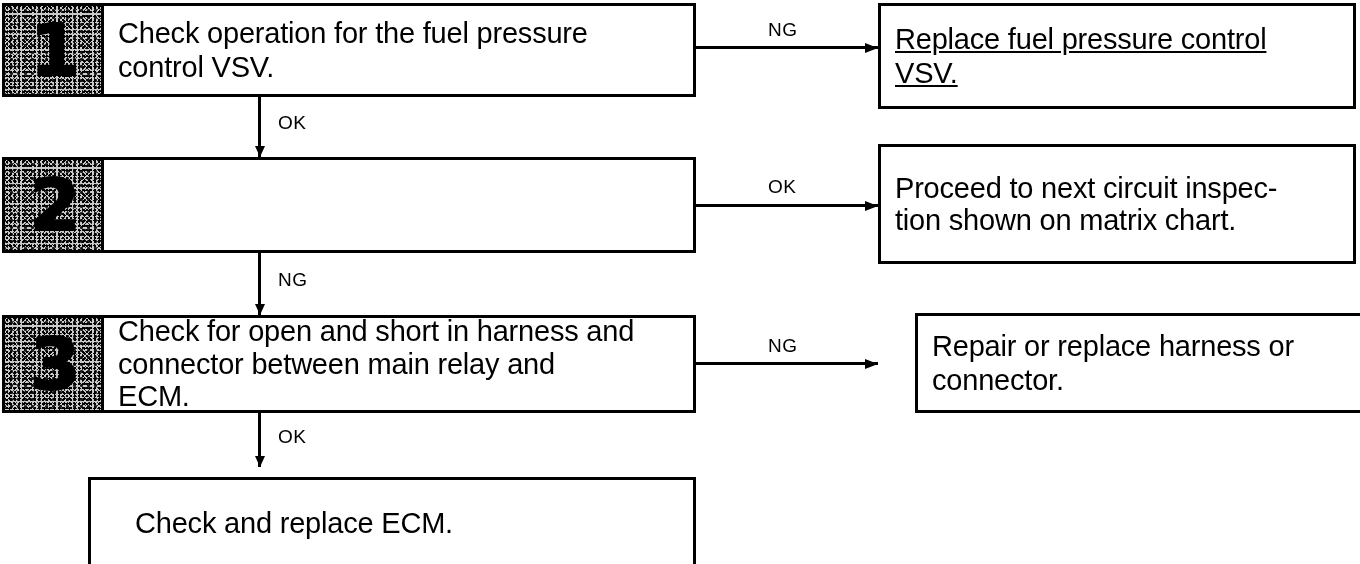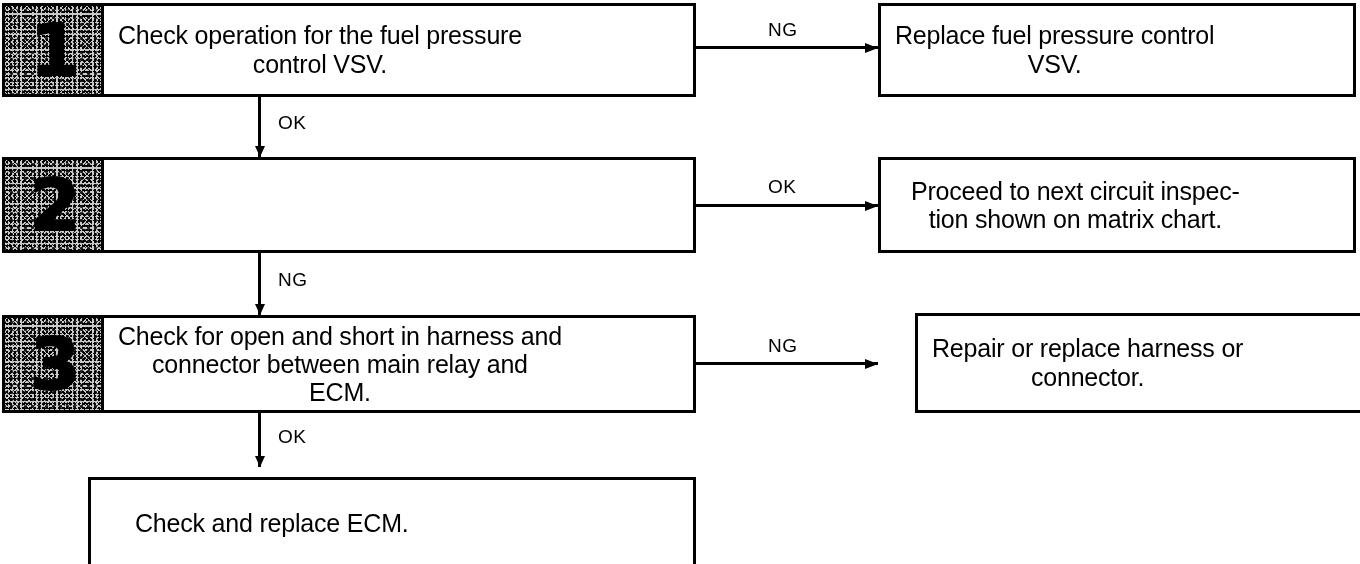--- a/index.html
+++ b/index.html
@@ -31,26 +31,25 @@
     border: 3px solid #000;
     background: #fff;
     display: flex;
     align-items: stretch;
   }
   .box-text {
     flex: 1 1 auto;
     display: flex;
     align-items: center;
     padding: 2px 10px 2px 14px;
-    font-size: 25px;
+    font-size: 29px;
     line-height: 1.18;
     letter-spacing: -0.2px;
     white-space: pre-line;
     font-weight: 400;
-    text-align: center;
   }
   .box-text.tight {
     line-height: 1.12;
   }
 
   
   .badge {
     position: relative;
     flex: 0 0 auto;
     width: 96px;
@@ -130,38 +129,38 @@
     <div class="badge">
       <span class="badge-num">1</span>
     </div>
     <div class="box-text">Check operation for the fuel pressure
 control VSV.</div>
   </div>
 
   <div class="hline" style="left:696px; top:46px; width:182px;"></div>
   <div class="edge-label" style="left:768px; top:20px;">NG</div>
 
-  <div class="box" style="left:878px; top:3px; width:478px; height:94px;">
+  <div class="box" style="left:878px; top:3px; width:478px; height:106px;text-decoration:underline;">
     <div class="box-text">Replace fuel pressure control
 VSV.</div>
   </div>
 
   <div class="vline" style="left:258px; top:97px; height:60px;"></div>
   <div class="edge-label" style="left:278px; top:113px;">OK</div>
 
   <div class="box" style="left:2px; top:157px; width:694px; height:96px;">
     <div class="badge">
       <span class="badge-num">2</span>
     </div>
   </div>
 
   <div class="hline" style="left:696px; top:204px; width:182px;"></div>
   <div class="edge-label" style="left:768px; top:177px;">OK</div>
 
-  <div class="box" style="left:878px; top:157px; width:478px; height:96px;padding-left:16px;">
+  <div class="box" style="left:878px; top:144px; width:478px; height:120px;">
     <div class="box-text tight">Proceed to next circuit inspec-
 tion shown on matrix chart.</div>
   </div>
 
   <div class="vline" style="left:258px; top:253px; height:62px;"></div>
   <div class="edge-label" style="left:278px; top:270px;">NG</div>
 
   <div class="box" style="left:2px; top:315px; width:694px; height:98px;">
     <div class="badge">
       <span class="badge-num">3</span>

